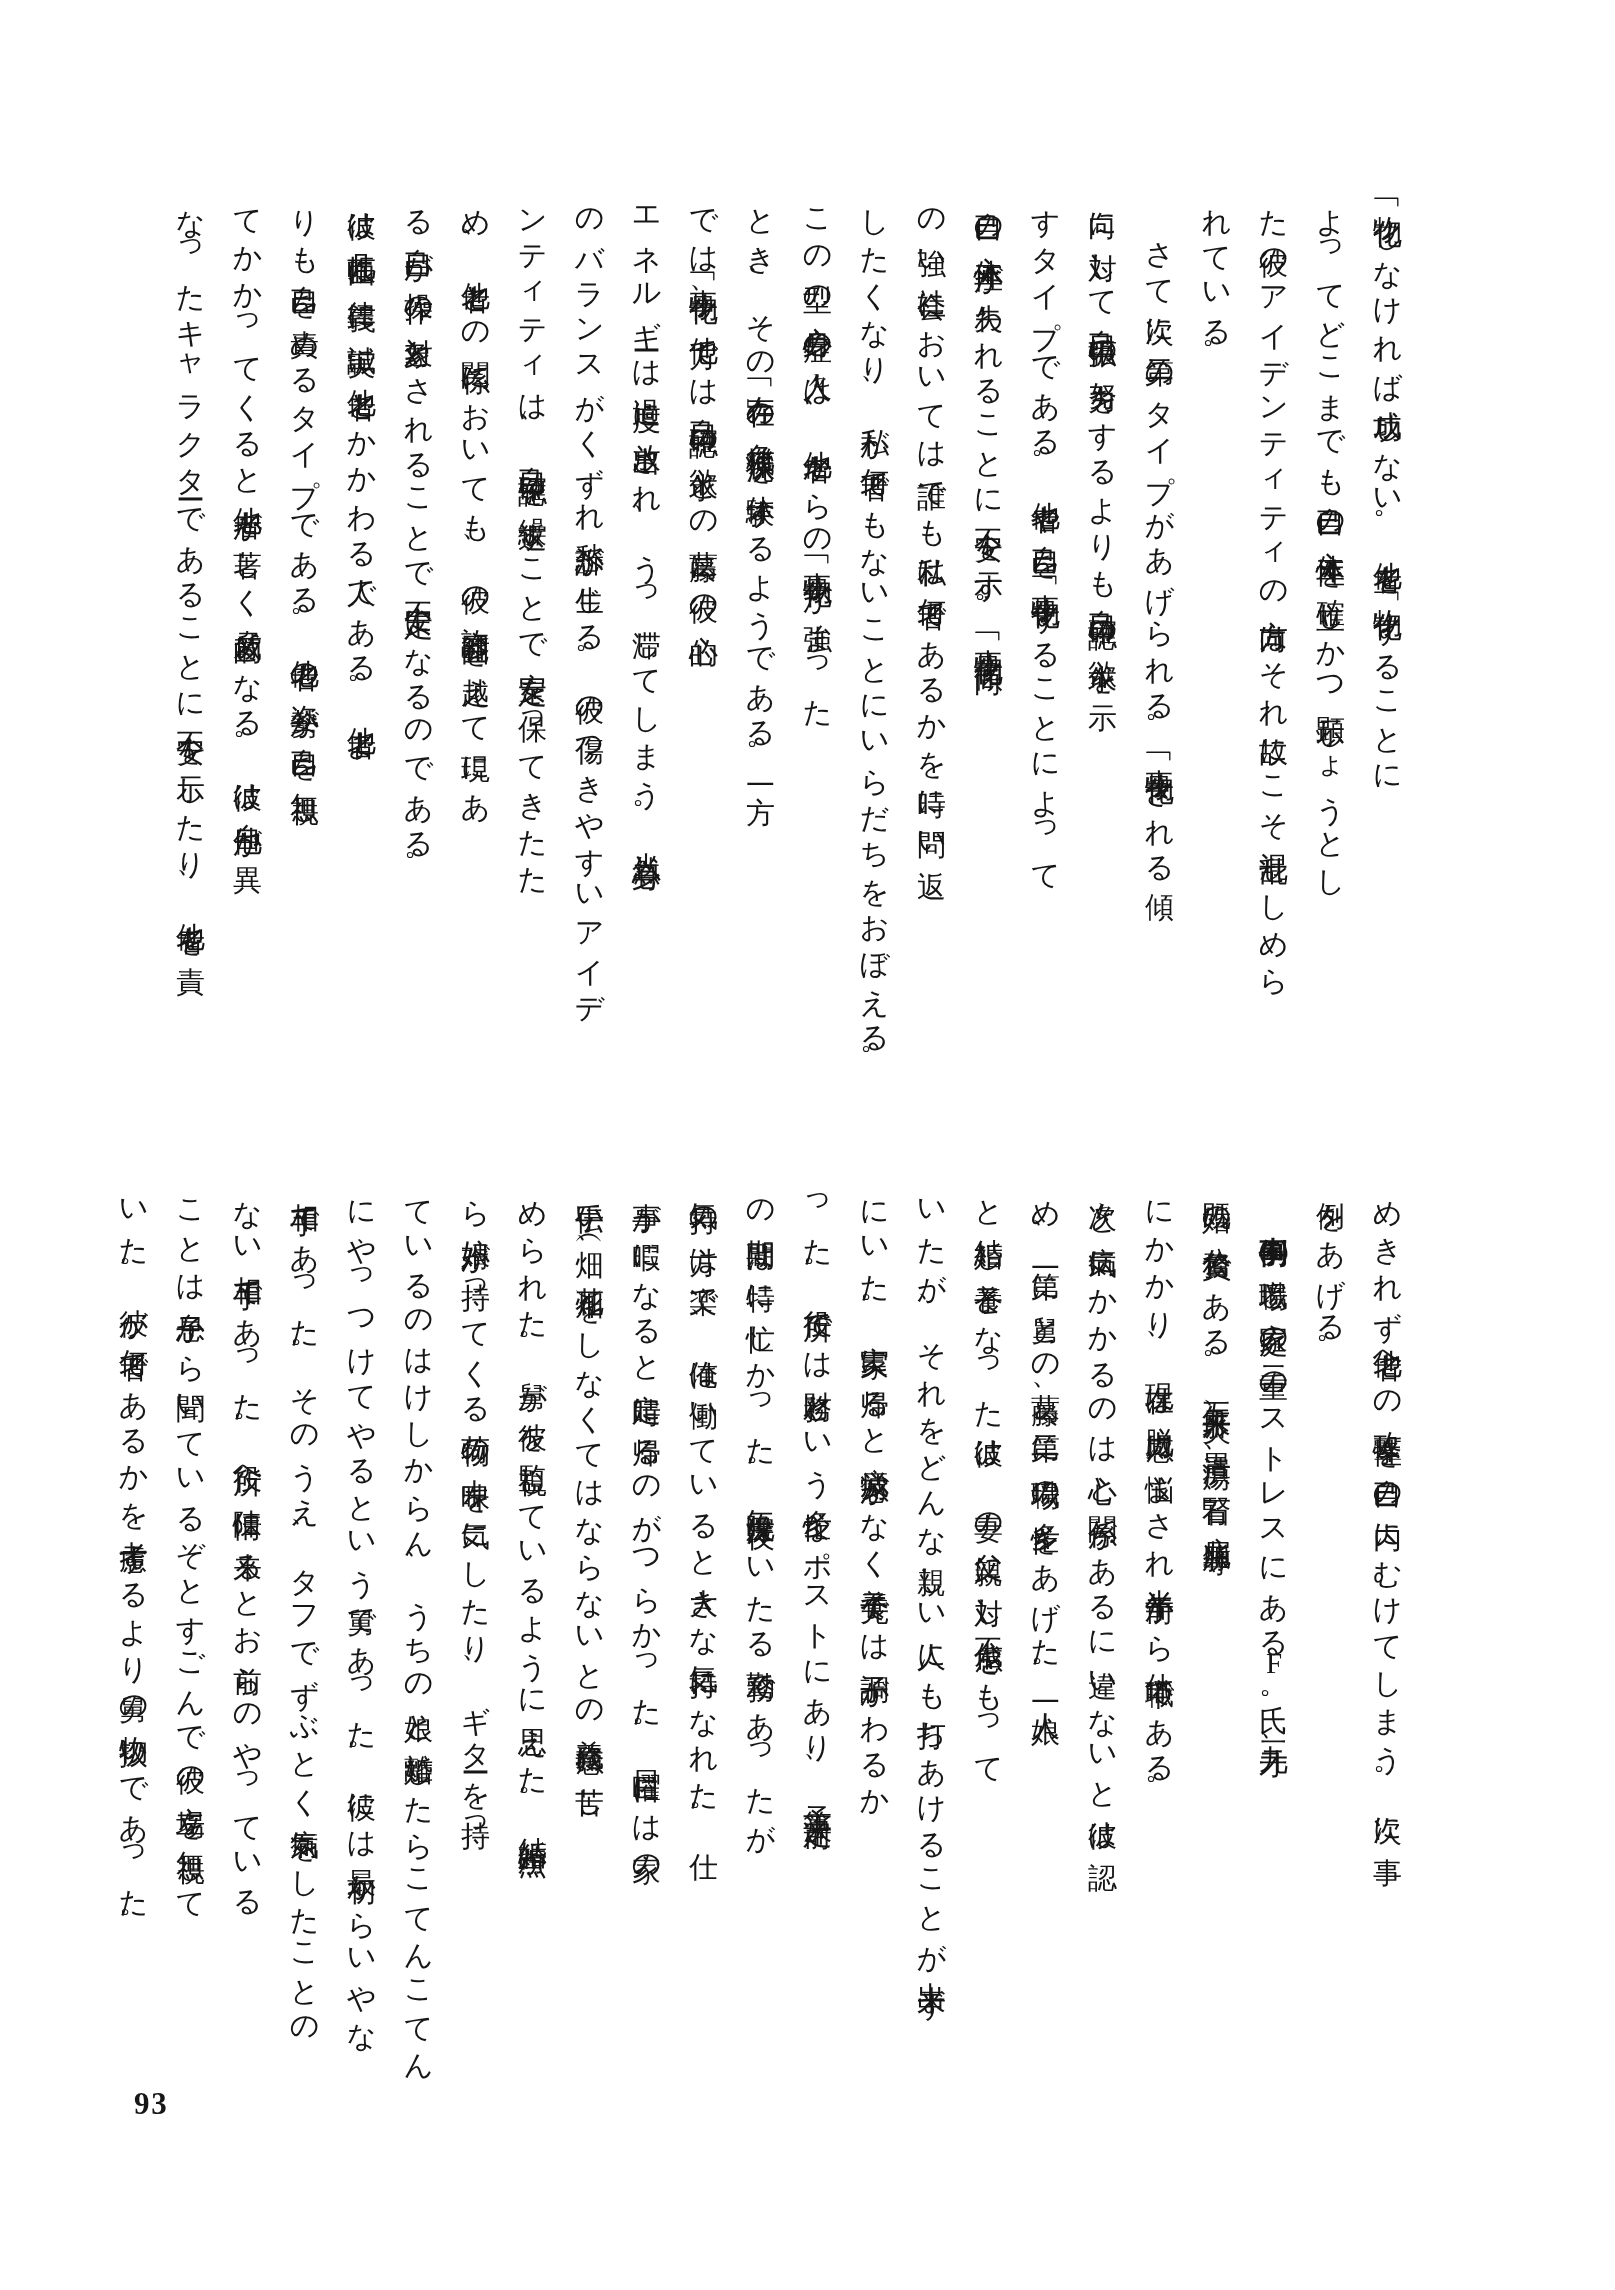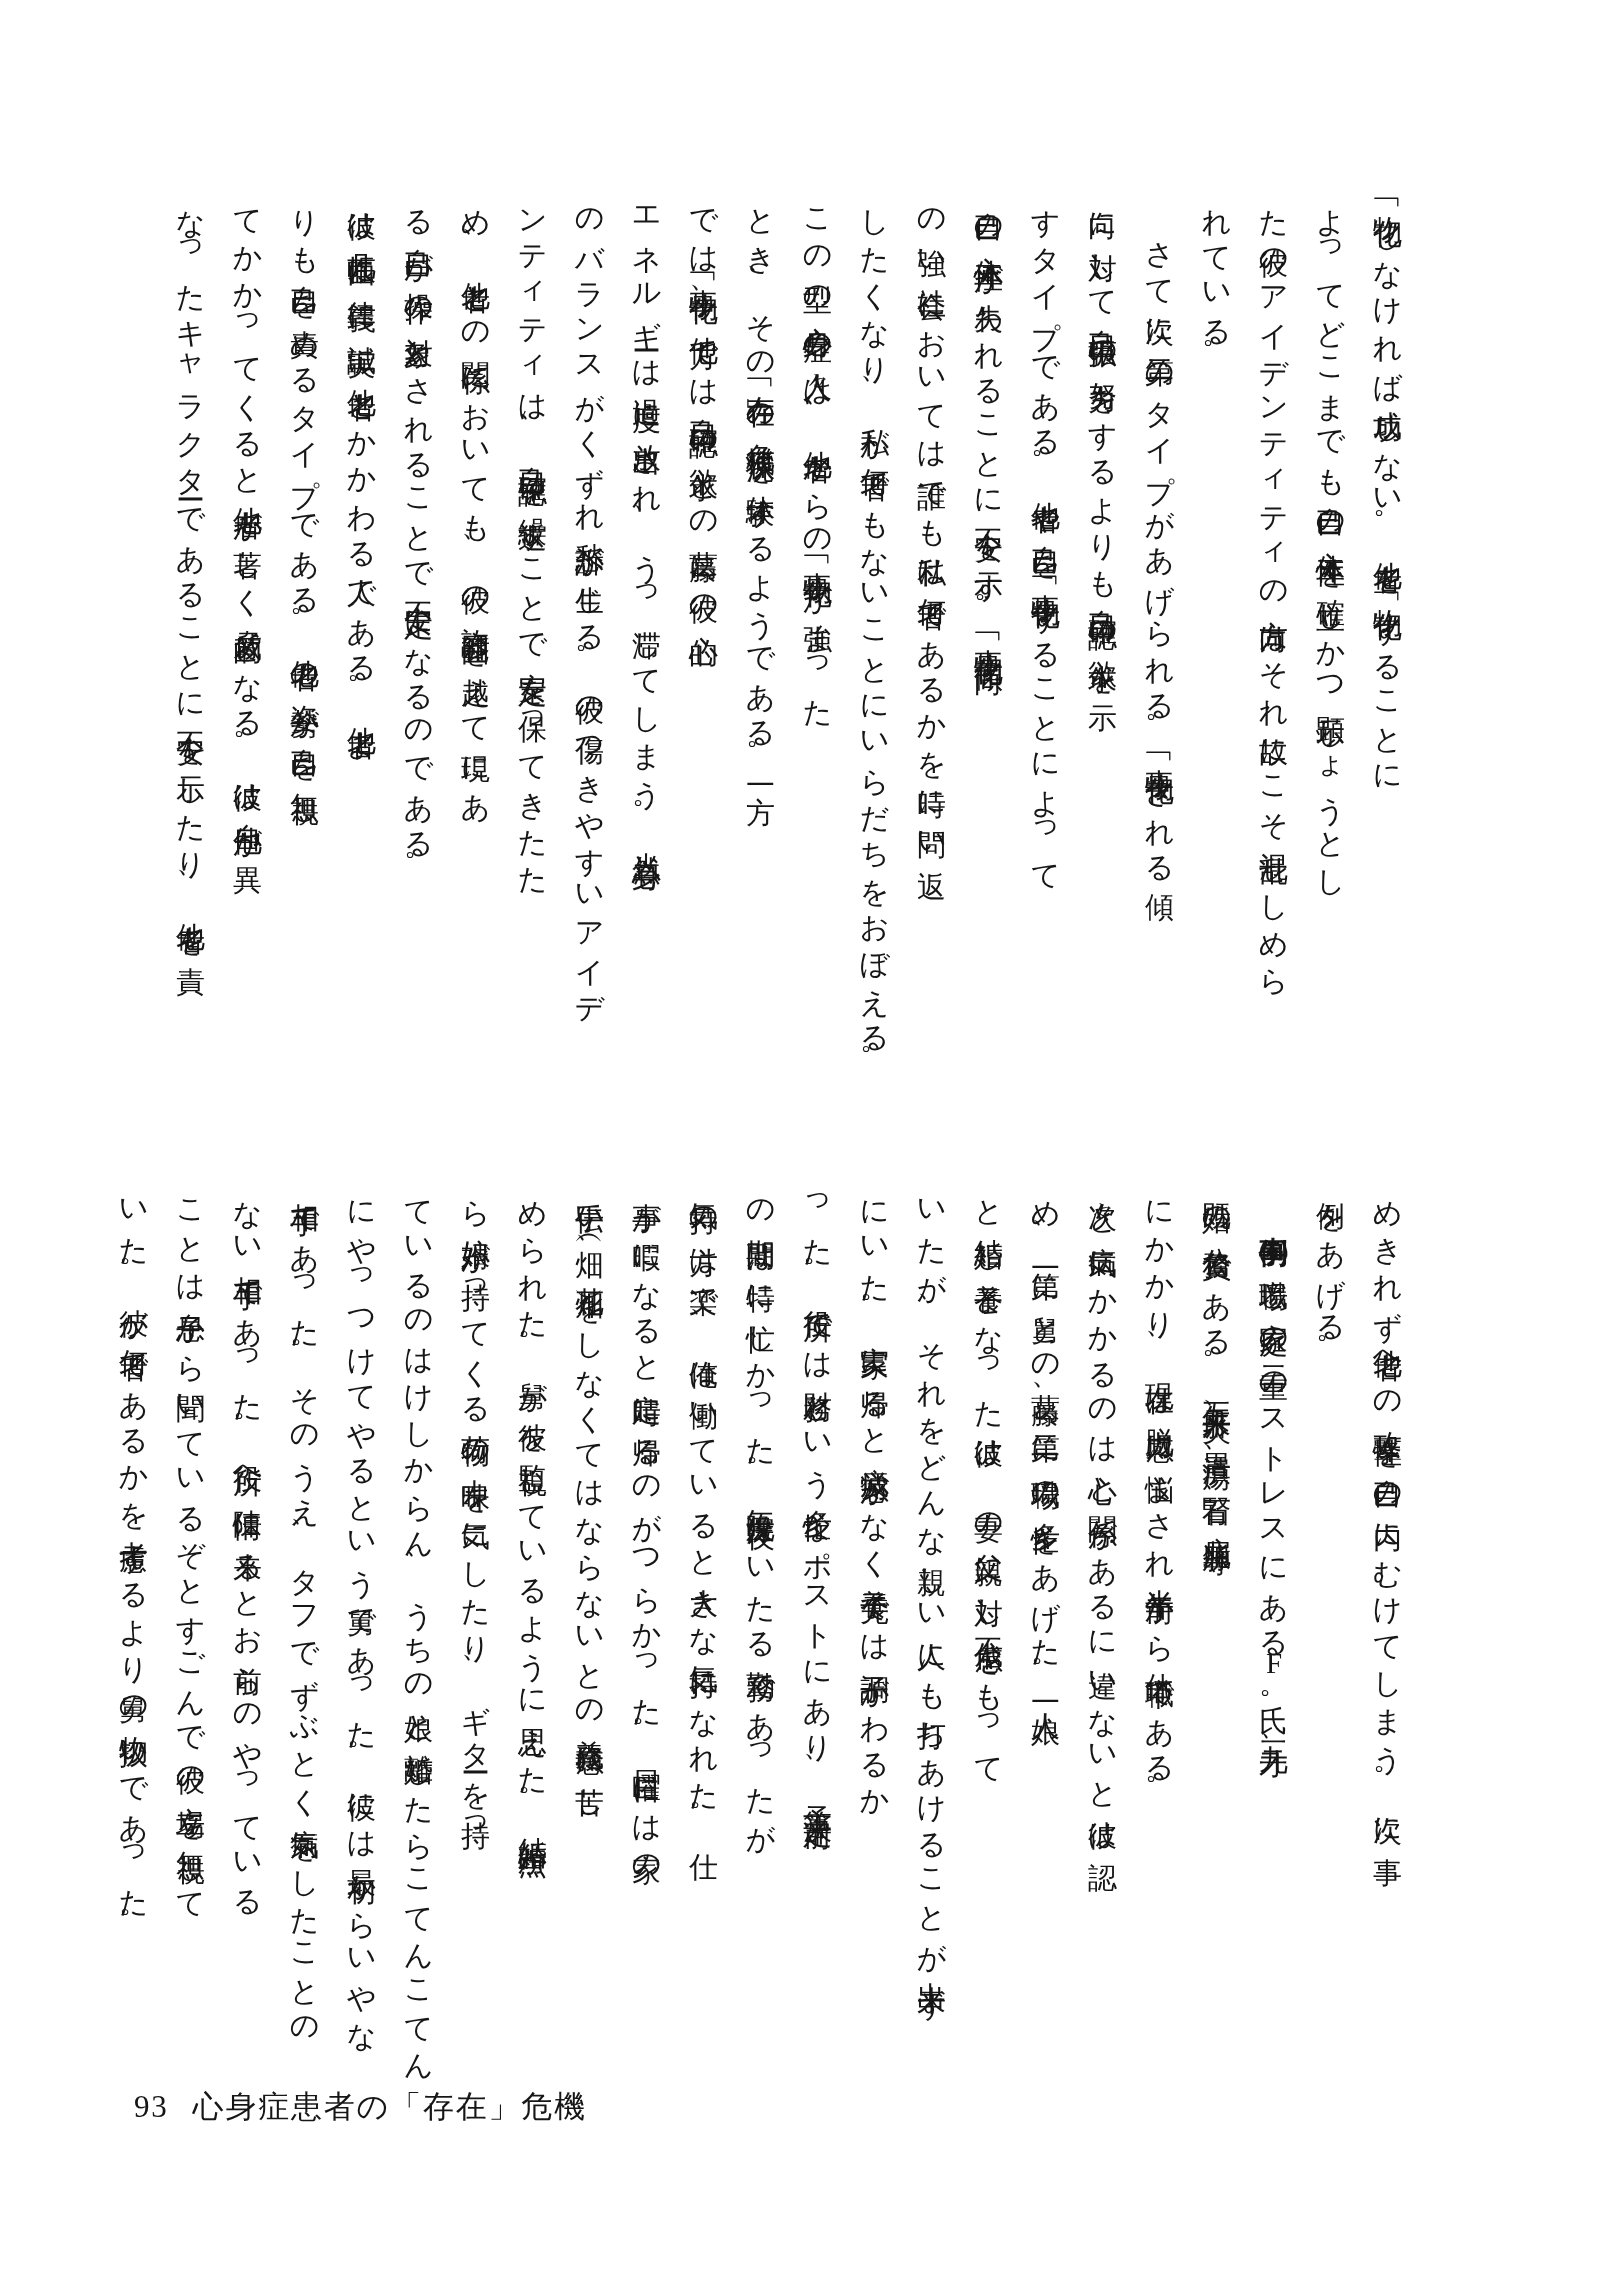--- a/index.html
+++ b/index.html
@@ -29,20 +29,21 @@
   .lower-block{ top:1180px; right:212px; }
   .case-label{ font-weight:700; }
   .footer{
     position:absolute;
     left:134px; top:2086px;
     font-size:31px;
     letter-spacing:1.8px;
     display:flex;
     align-items:baseline;
     gap:24px;
+    font-weight:bold;
   }
 </style>
 </head>
 <body>
 
 <div class="page">
 
   <div class="vblock upper-block">
     <p>「物化」しなければ成功しない。他者を「物化」することに</p>
     <p>よってどこまでも自己の主体性を確立しかつ顕示しょうとし</p>
@@ -89,17 +90,16 @@
     <p>ているのはけしからん、うちの娘と離婚したらこてんこてん</p>
     <p>にやっつけてやるという舅であった。彼には最初からいやな</p>
     <p>相手であった。そのうえ、タフでずぶとく病気をしたことの</p>
     <p>ない相手であった。役所へ陳情に来るとお前らのやっている</p>
     <p>ことは息子から聞いているぞとすごんで彼の立場を無視して</p>
     <p>いた。彼が何者であるかを考慮するより舅の物扱いであった。</p>
   </div>
 
   <div class="footer">
     <span>93</span>
-    <span>心身症患者の「存在」危機</span>
   </div>
 
 </div>
 
 
 </body></html>

